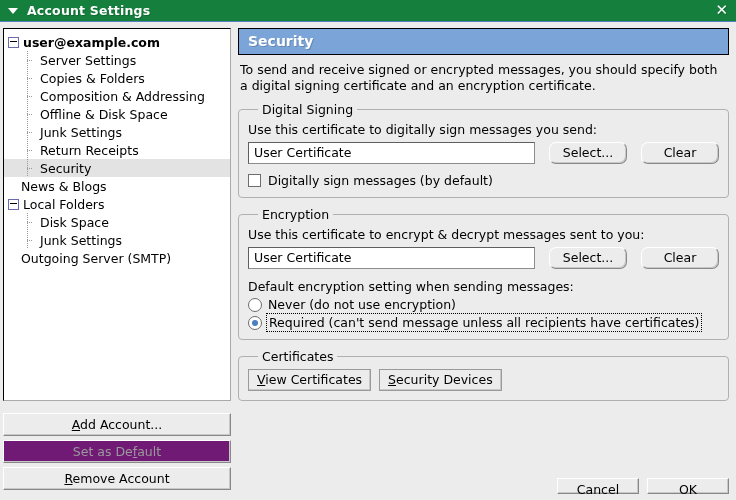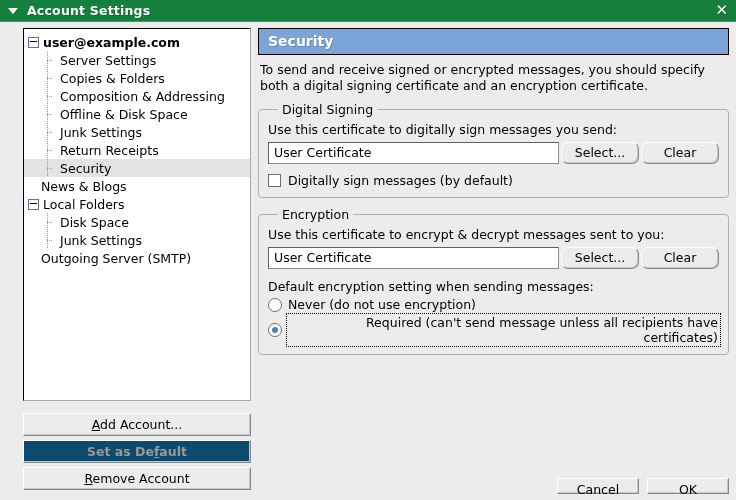--- a/index.html
+++ b/index.html
@@ -49,21 +49,21 @@
     padding: 0 2px;
     cursor: default;
     text-shadow: 1px 1px 0 rgba(0,0,0,0.18);
   }
 
   
   .dialog-body {
     display: flex;
     height: 478px;
     box-sizing: border-box;
-    padding: 6px 7px 6px 23px;
+    padding: 6px 7px 6px 3px;
   }
 
   
   .left-pane {
     width: 228px;
     display: flex;
     flex-direction: column;
     flex-shrink: 0;
   }
   .tree-box {
@@ -152,22 +152,21 @@
   }
   .btn-wide {
     display: block;
     width: 100%;
     height: 23px;
     line-height: 21px;
     margin-bottom: 4px;
   }
   .btn.disabled {
     color: #9a9a9a;
-    background: #0c4a6e;
-    font-weight: bold;
+    background: #701a75;
   }
   .btn.disabled u { color: #9a9a9a; }
   .btn u { text-decoration: underline; }
 
   
   .right-pane {
     flex: 1;
     margin-left: 7px;
     display: flex;
     flex-direction: column;
@@ -202,21 +201,21 @@
     padding: 0 4px;
     margin-left: 10px;
   }
   .field-label {
     font-size: 12.5px;
     margin-bottom: 5px;
   }
   .field-row {
     display: flex;
     align-items: center;
-    gap: 2px;
+    gap: 14px;
   }
   .text-input {
     flex: 1;
     height: 22px;
     background: #ffffff;
     border: 1px solid #8c8c8c;
     border-top-color: #5f5f5f;
     border-left-color: #5f5f5f;
     font-family: "DejaVu Sans", sans-serif;
     font-size: 12.5px;
@@ -419,20 +418,31 @@
       <div class="radio-row">
         <span class="radio-circle"></span>
         <span>Never (do not use encryption)</span>
       </div>
       <div class="radio-row">
         <span class="radio-circle checked"></span>
         <span class="focus-ring">Required (can't send message unless all recipients have certificates)</span>
       </div>
     </fieldset>
 
+    <fieldset class="group">
+      <legend>Certificates</legend>
+      <div class="cert-buttons">
+        <div class="btn btn-cert">
+          <u>V</u><span>iew Certificates</span>
+        </div>
+        <div class="btn btn-cert">
+          <u>S</u><span>ecurity Devices</span>
+        </div>
+      </div>
+    </fieldset>
 
     <div class="bottom-bar">
       <div class="btn btn-bottom">Cancel</div>
       <div class="btn btn-bottom">OK</div>
     </div>
 
   </div>
 </div>
 
 </body></html>

